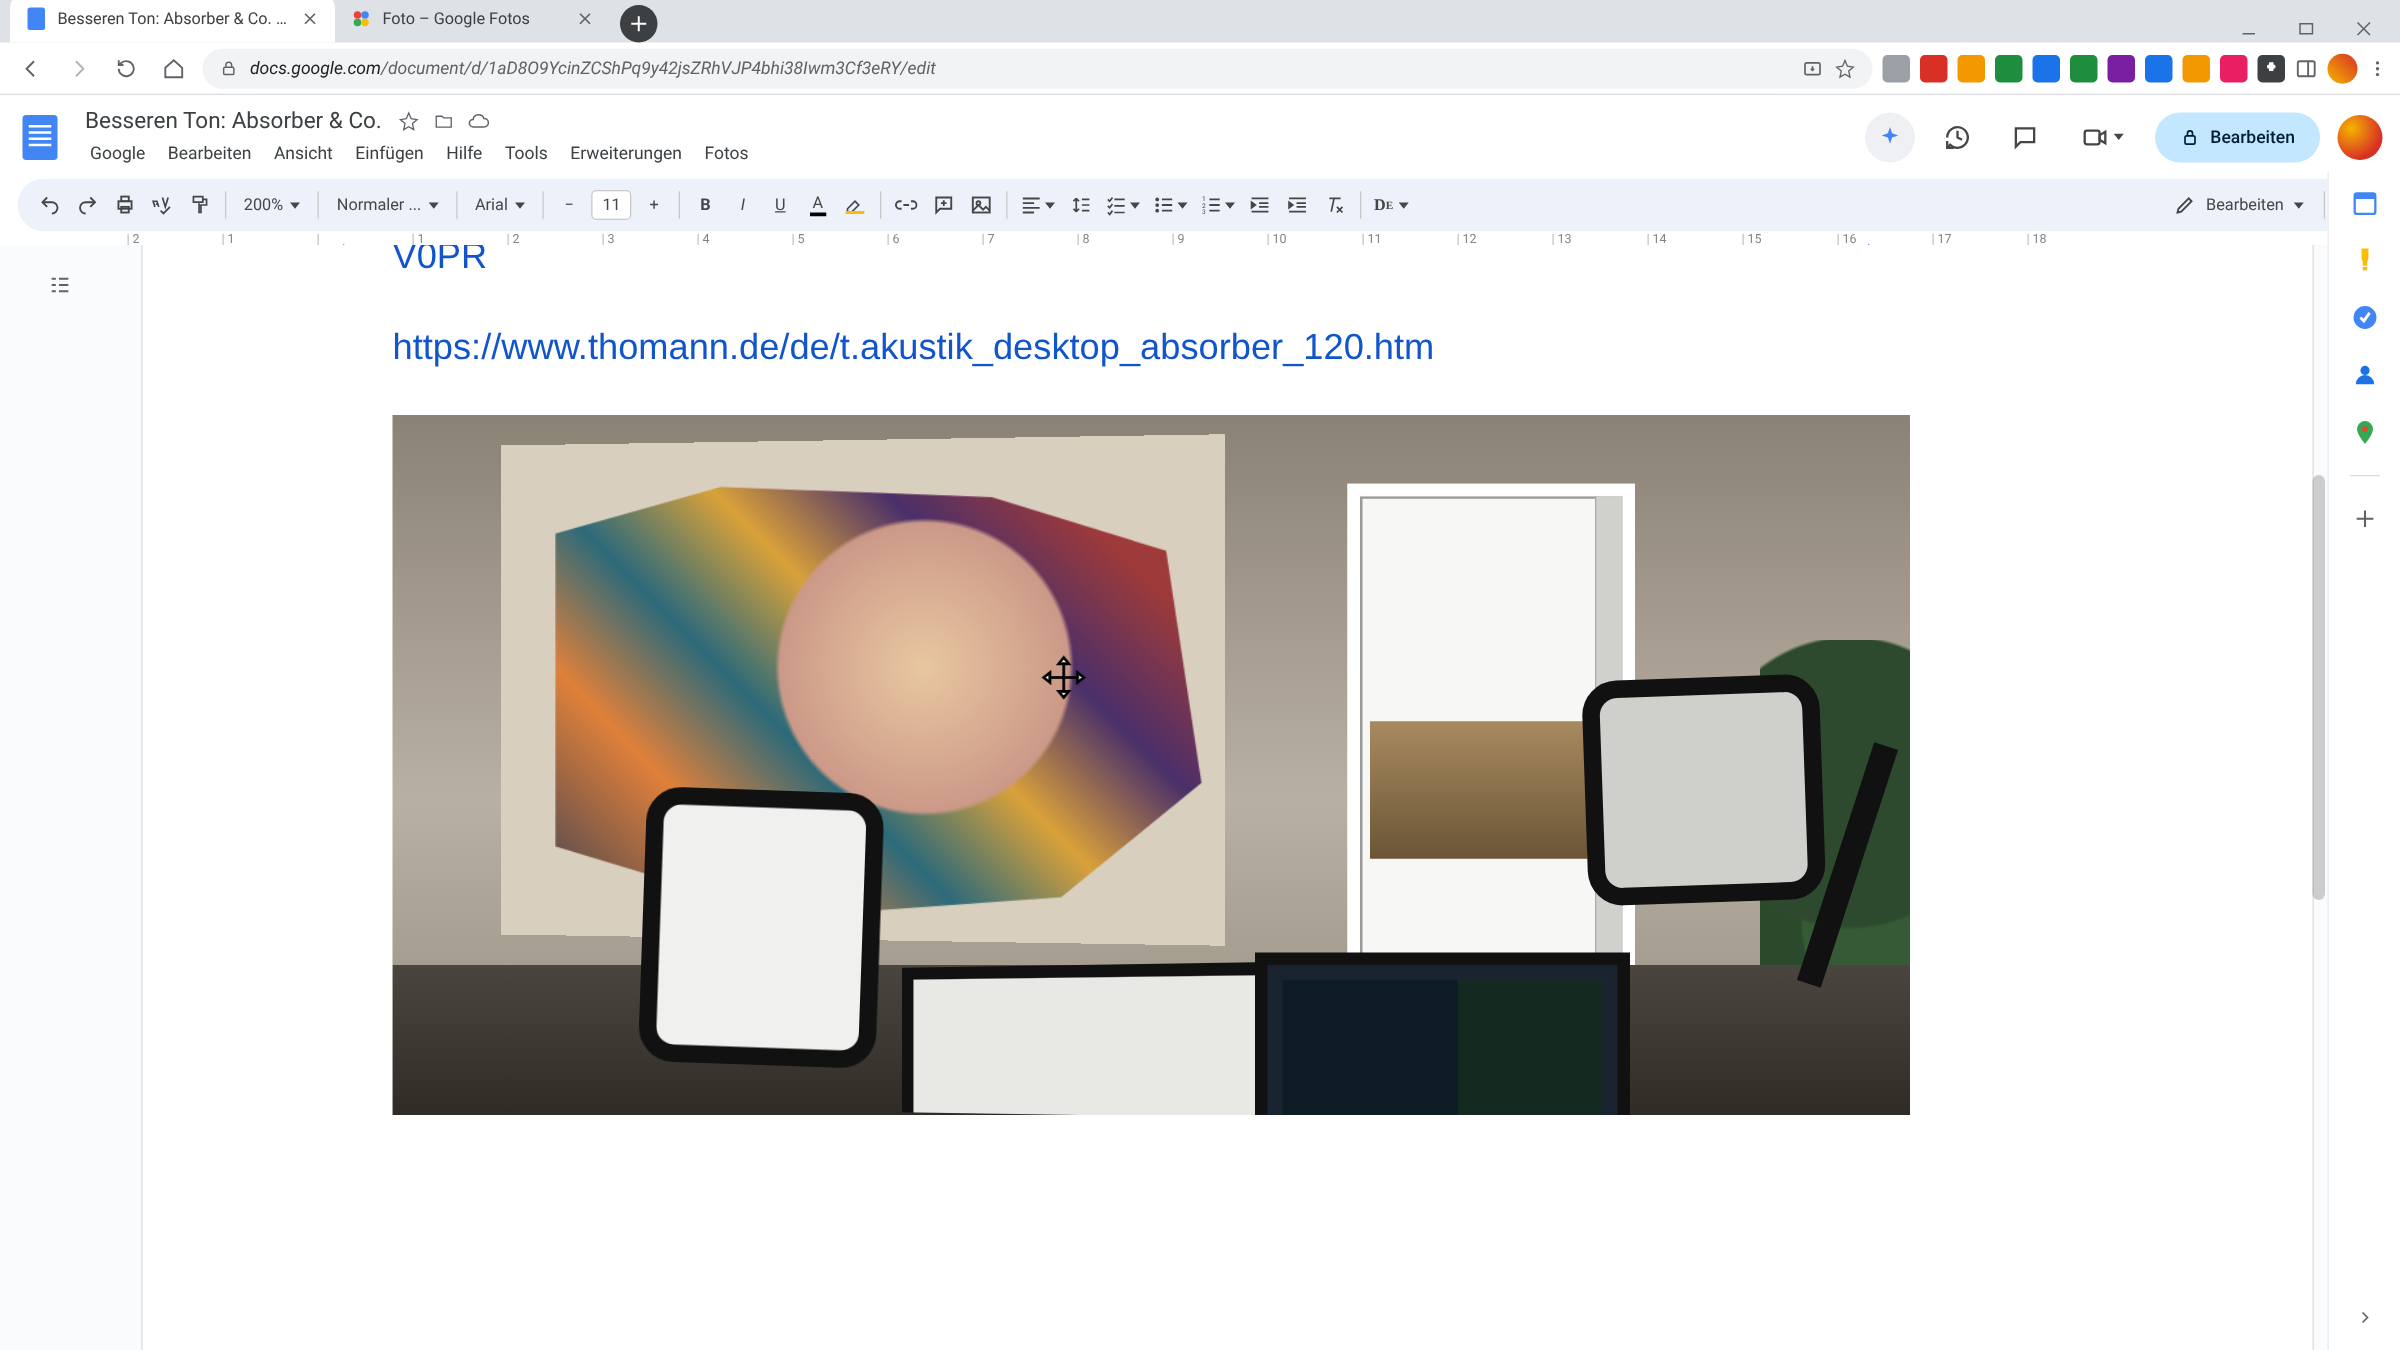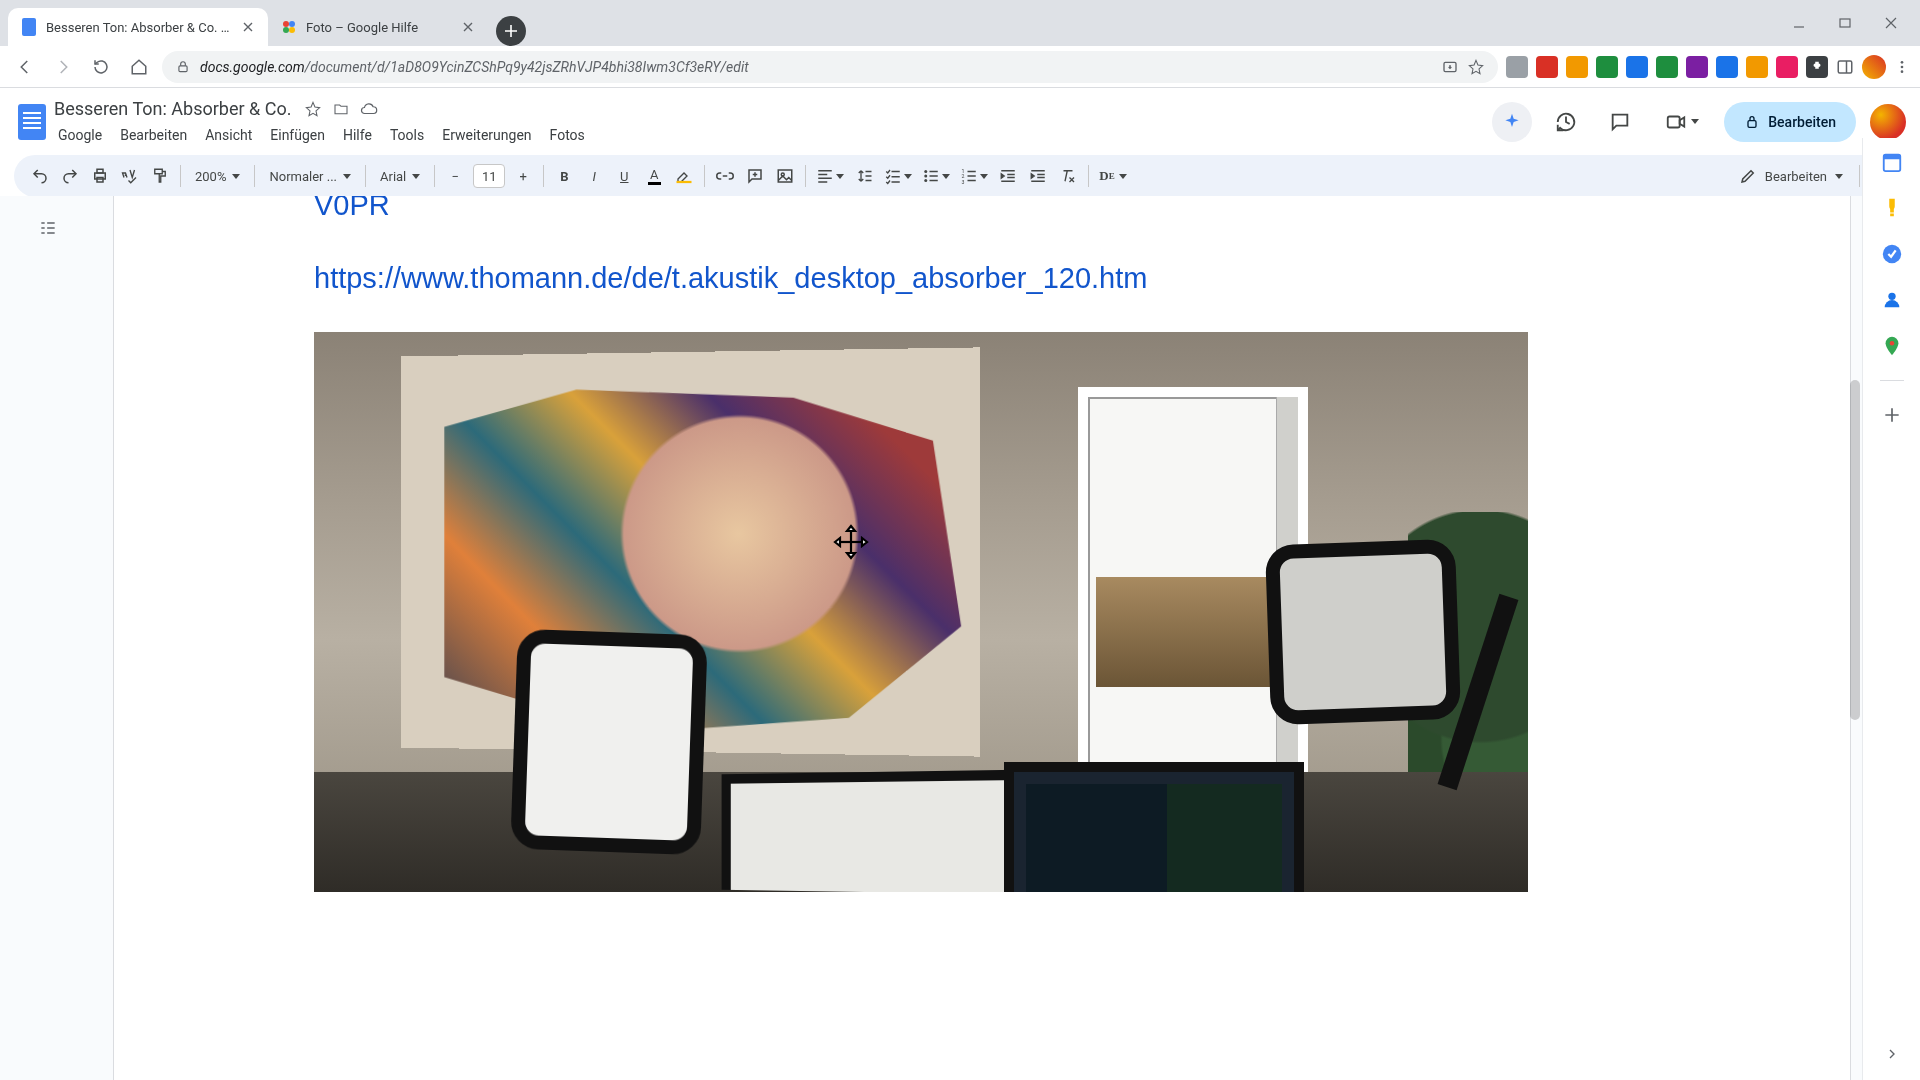--- a/index.html
+++ b/index.html
@@ -1,20 +1,20 @@
 <!DOCTYPE html>
 <html><head>
 <meta charset="utf-8">
 <style>
   * { margin: 0; padding: 0; box-sizing: border-box; }
   body { font-family: "Google Sans", Roboto, Arial, sans-serif; background: #fff; overflow: hidden; width: 1920px; height: 1080px; position: relative; }
   
   
   .browser-chrome { background: #dfe1e5; }
-  .tab-strip { display: flex; align-items: flex-end; height: 46px; padding: 8px 8px 0 8px; background: #dee1e6; gap: 0; }
+  .tab-strip { display: flex; align-items: flex-end; height: 34px; padding: 8px 8px 0 8px; background: #dee1e6; gap: 0; }
   .tab { display: flex; align-items: center; gap: 8px; padding: 0 12px; height: 38px; border-radius: 10px 10px 0 0; font-size: 13px; color: #3c4043; max-width: 260px; min-width: 220px; cursor: pointer; }
   .tab.active { background: #fff; }
   .tab .favicon { width: 18px; height: 18px; display: inline-flex; align-items: center; justify-content: center; flex-shrink: 0; }
   .tab .title { flex: 1; white-space: nowrap; overflow: hidden; text-overflow: ellipsis; }
   .tab .close { width: 16px; height: 16px; display: flex; align-items: center; justify-content: center; color: #5f6368; border-radius: 50%; }
   .new-tab { width: 30px; height: 30px; margin-left: 8px; display: flex; align-items: center; justify-content: center; color: #5f6368; border-radius: 50%; background: #3c4043; color: #fff; }
   .new-tab svg { width: 14px; height: 14px; }
   .window-controls { position: absolute; right: 6px; top: 8px; display: flex; gap: 0; }
   .window-controls .wc { width: 46px; height: 30px; display: flex; align-items: center; justify-content: center; color: #5f6368; }
   
@@ -33,21 +33,21 @@
   .ext.teal { background: #1e8e3e; }
   .ext.blue { background: #1a73e8; }
   .ext.purple { background: #7b1fa2; }
   .ext.pink { background: #e91e63; }
   .ext.dark { background: #3c4043; }
   .avatar-s { width: 24px; height: 24px; border-radius: 50%; background: linear-gradient(45deg,#f4b400,#d93025); }
   .more-v { color: #5f6368; }
   
   
   .docs-app { background: #fff; }
-  .docs-header { display: flex; align-items: center; padding: 8px 14px 0 14px; }
+  .docs-header { display: flex; align-items: center; padding: 8px 14px 0 14px; gap: 14px; }
   .docs-logo { width: 36px; height: 44px; display: flex; align-items: center; justify-content: center; }
   .docs-logo-icon { width: 28px; height: 36px; background: #4285f4; border-radius: 3px; position: relative; }
   .docs-logo-icon::before { content: ""; position: absolute; left: 5px; right: 5px; top: 8px; height: 2px; background: #fff; box-shadow: 0 5px 0 #fff, 0 10px 0 #fff, 0 15px 0 #fff; }
   .docs-title-wrap { flex: 1; }
   .docs-title-row { display: flex; align-items: center; gap: 8px; }
   .docs-title { font-size: 18px; color: #3c4043; padding: 2px 4px; }
   .docs-title-icons { display: flex; gap: 8px; color: #5f6368; }
   .docs-title-icons > * { width: 20px; height: 20px; display: flex; align-items: center; justify-content: center; }
   .docs-menu { display: flex; gap: 2px; margin-top: 2px; font-size: 14px; color: #3c4043; }
   .docs-menu > span { padding: 4px 8px; border-radius: 4px; cursor: pointer; }
@@ -138,21 +138,21 @@
     </div>
     <div class="tab">
       <span class="favicon">
         <svg width="16" height="16" viewBox="0 0 16 16">
             <circle cx="5" cy="5" r="3" fill="#ea4335"></circle>
             <circle cx="11" cy="5" r="3" fill="#4285f4"></circle>
             <circle cx="5" cy="11" r="3" fill="#34a853"></circle>
             <circle cx="11" cy="11" r="3" fill="#fbbc04"></circle>
           </svg>
       </span>
-      <span class="title">Foto – Google Hilfe</span>
+      <span class="title">Foto – Google Fotos</span>
       <span class="close">
         <svg width="10" height="10" viewBox="0 0 10 10">
             <path d="M1 1l8 8M9 1l-8 8" stroke="currentColor" stroke-width="1.4"></path>
           </svg>
       </span>
     </div>
     <div class="new-tab">
       <svg viewBox="0 0 14 14">
           <path d="M7 1v12M1 7h12" stroke="currentColor" stroke-width="1.6"></path>
         </svg>

